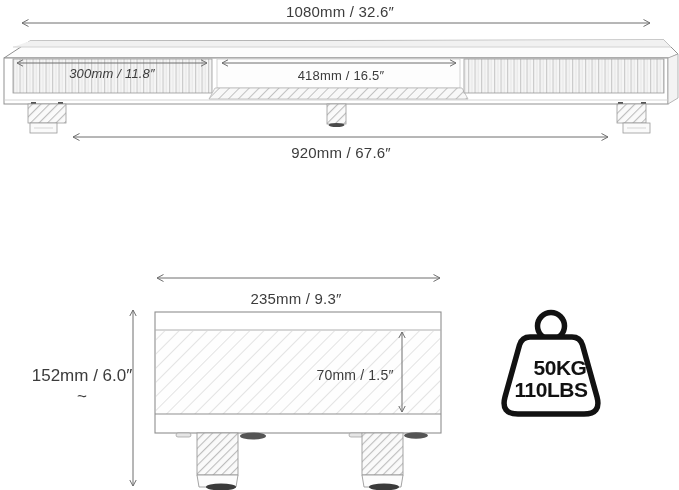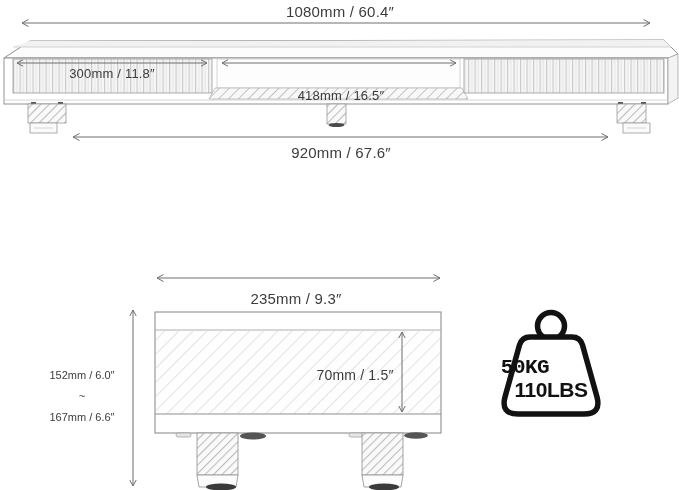--- a/index.html
+++ b/index.html
@@ -18,21 +18,21 @@
     white-space:nowrap;
     transform:translateX(-50%);
     letter-spacing:0.2px;
   }
   .lbl.sm { font-size:13px; }
   .lbl.md { font-size:14px; }
   .height-block {
     position:absolute;
     left:16px; top:365px; width:132px;
     text-align:center;
-    font-size:11px; color:#3c3c3c;
+    font-size:17px; color:#3c3c3c;
     line-height:21px;
   }
   .height-block span { display:block; white-space:nowrap; }
   .wlbl {
     position:absolute;
     transform:translateX(-50%);
     font-size:21px;
     font-weight:bold;
     color:#111;
     letter-spacing:-0.5px;
@@ -167,34 +167,33 @@
         <polyline points="129.8,480 133,486 136.2,480"></polyline>
       </g>
     </g>
 
     <g>
       <circle cx="551" cy="326" r="13.5" fill="none" stroke="#121212" stroke-width="5.5"></circle>
       <path d="M 530 337 H 572 Q 580 337 582.5 345 L 597 397 Q 601.5 414 584 414 L 518 414 Q 500.5 414 505 397 L 519.5 345 Q 522 337 530 337 Z" fill="#ffffff" stroke="#121212" stroke-width="5.5" stroke-linejoin="round"></path>
     </g>
   </svg>
 
-  <div class="lbl" style="left:340px; top:3px;">1080mm / 60.4″</div>
+  <div class="lbl" style="left:340px; top:3px;">1080mm / 32.6″</div>
 
-  <div class="lbl sm" style="left:112px; top:66px;">300mm / 11.8″</div>
+  <div class="lbl sm" style="left:112px; top:66px;font-style:italic;">300mm / 11.8″</div>
 
-  <div class="lbl sm" style="left:341px; top:68px;margin-top:20px;">418mm / 16.5″</div>
+  <div class="lbl sm" style="left:341px; top:68px;">418mm / 16.5″</div>
 
   <div class="lbl" style="left:341px; top:144px;">920mm / 67.6″</div>
 
   <div class="lbl" style="left:296px; top:254px;margin-top:36px;">235mm / 9.3″</div>
 
   <div class="lbl md" style="left:355px; top:367px;">70mm / 1.5″</div>
 
   <div class="height-block">
     <span>152mm / 6.0″</span>
     <span>~</span>
-    <span>167mm / 6.6″</span>
   </div>
 
-  <div class="wlbl" style="left:525px; top:356px;font-family:Liberation Mono, monospace;">50KG</div>
+  <div class="wlbl" style="left:560px; top:356px;">50KG</div>
   <div class="wlbl" style="left:551px; top:378px;">110LBS</div>
 
 </div>
 
 </body></html>

